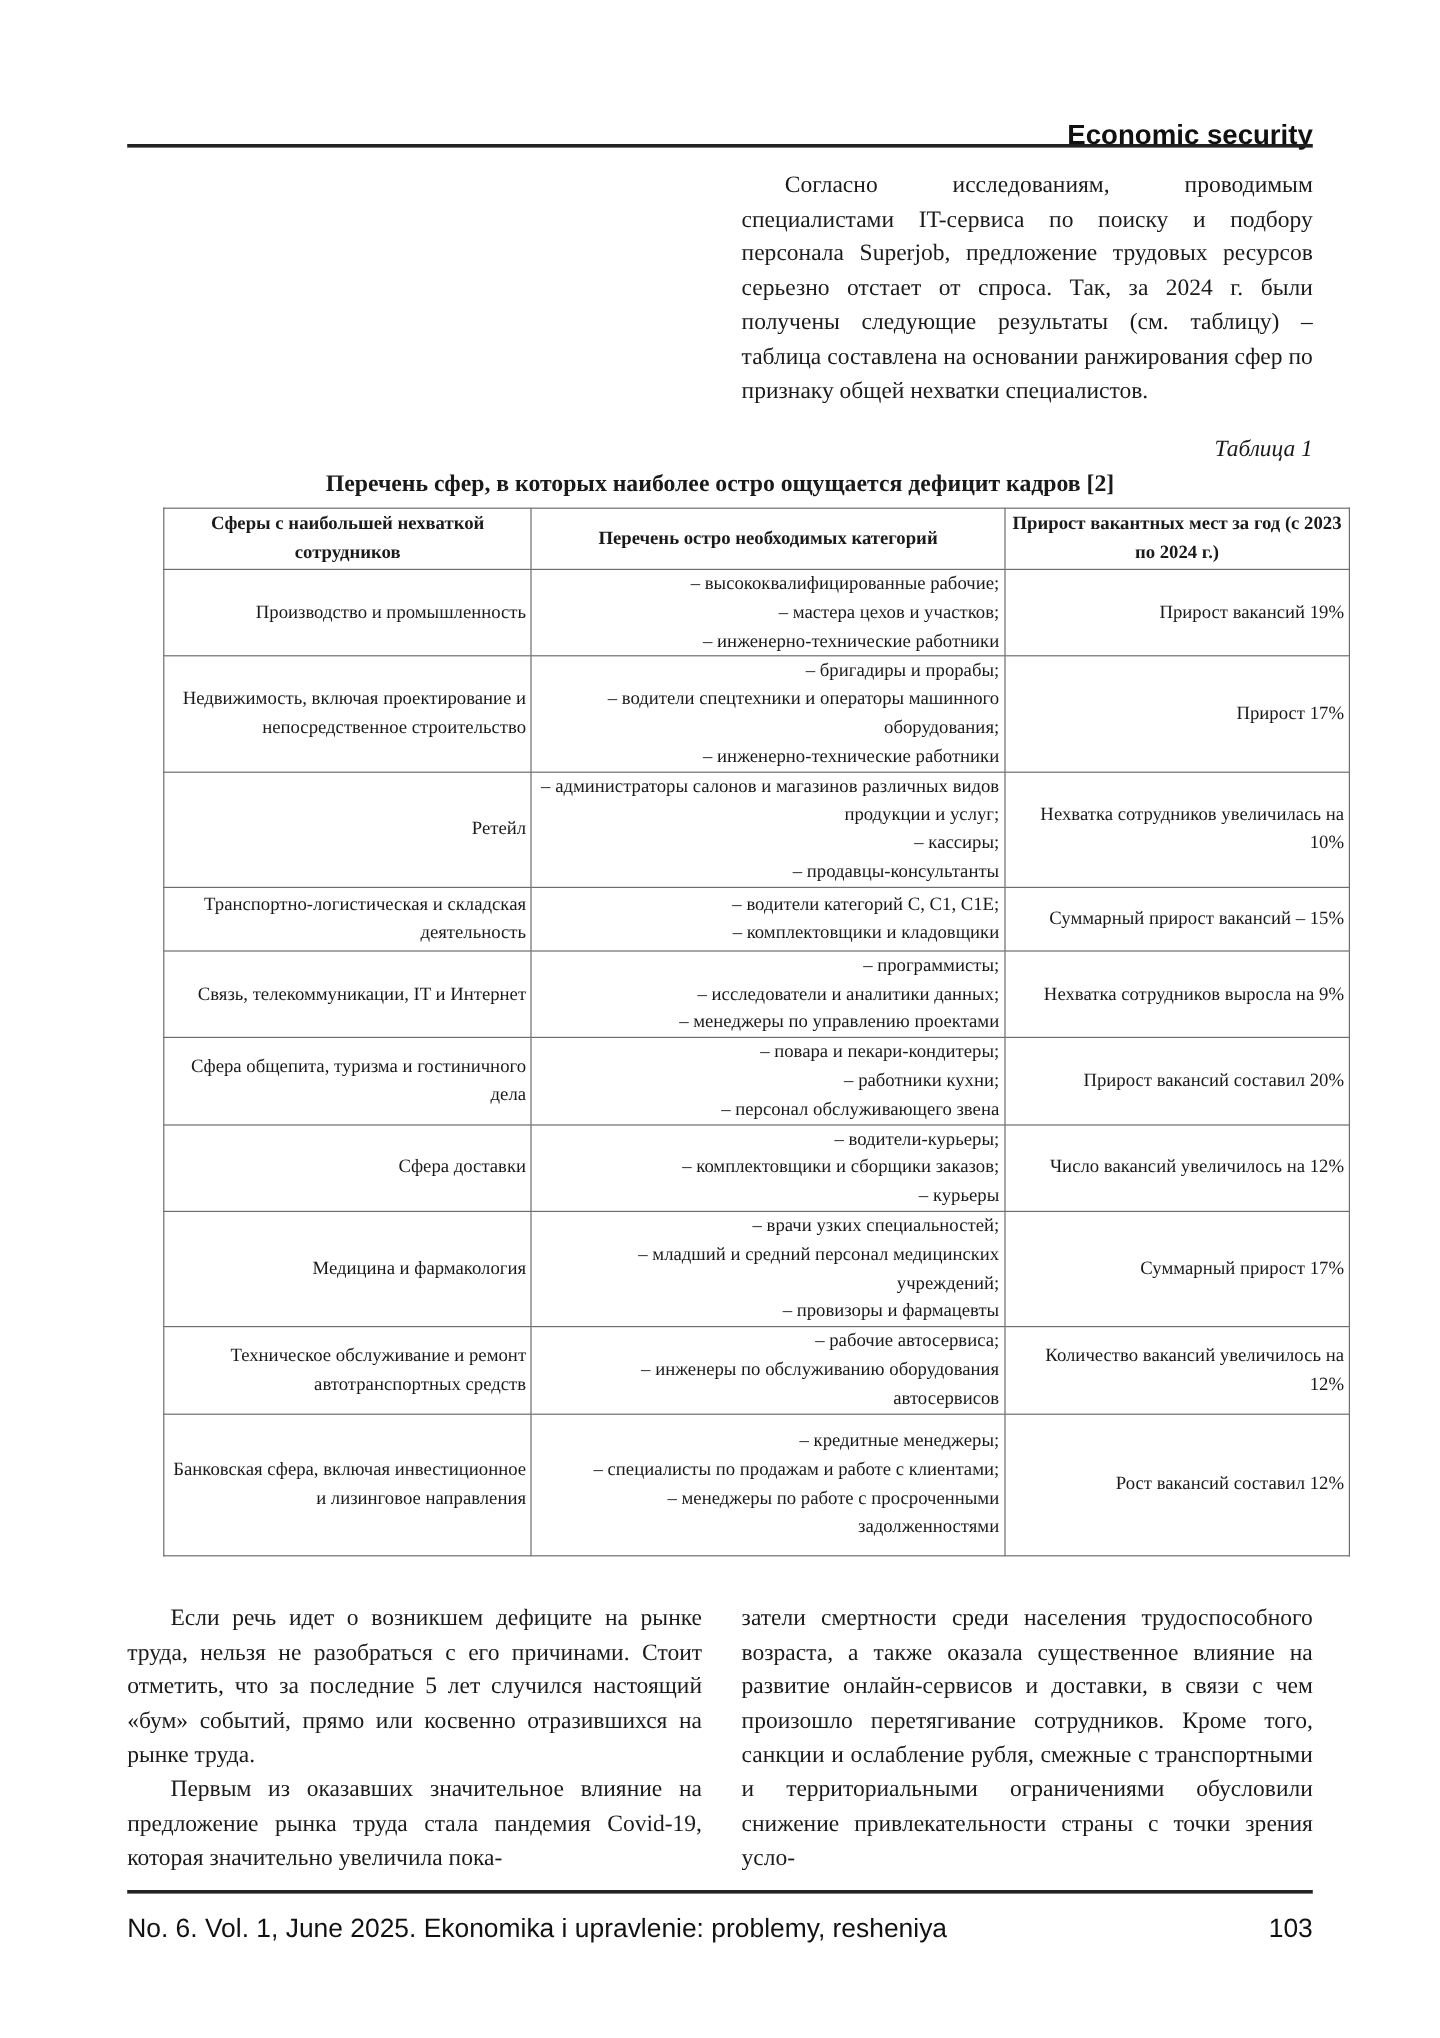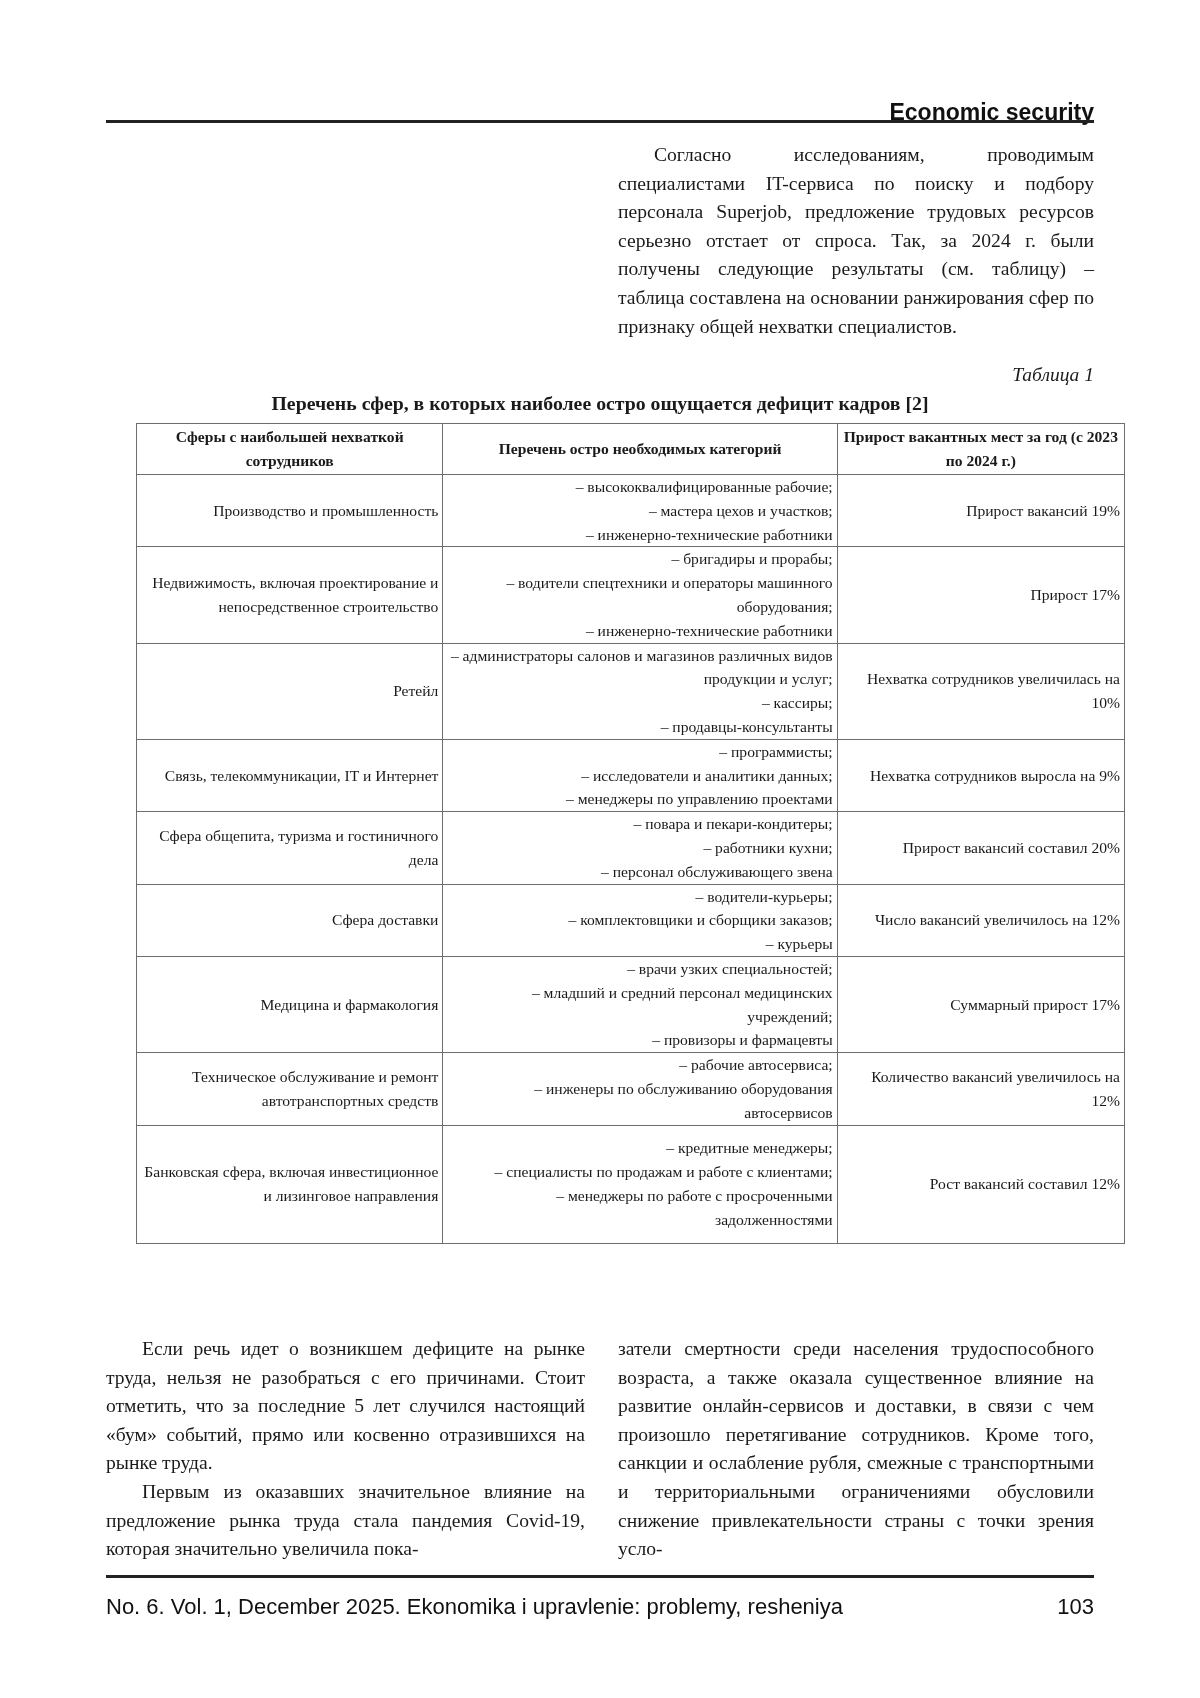--- a/index.html
+++ b/index.html
@@ -94,20 +94,28 @@
     </tr>
     <tr style="height:95px">
       <td>Ретейл</td>
       <td class="lines">
         <span>– администраторы салонов и магазинов различных видов продукции и услуг;</span>
         <span>– кассиры;</span>
         <span>– продавцы-консультанты</span>
       </td>
       <td>Нехватка сотрудников увеличилась на 10%</td>
     </tr>
+    <tr style="height:53px">
+      <td>Транспортно-логистическая и складская деятельность</td>
+      <td class="lines">
+        <span>– водители категорий C, C1, C1E;</span>
+        <span>– комплектовщики и кладовщики</span>
+      </td>
+      <td>Суммарный прирост вакансий – 15%</td>
+    </tr>
     <tr style="height:71px">
       <td>Связь, телекоммуникации, IT и Интернет</td>
       <td class="lines">
         <span>– программисты;</span>
         <span>– исследователи и аналитики данных;</span>
         <span>– менеджеры по управлению проектами</span>
       </td>
       <td>Нехватка сотрудников выросла на 9%</td>
     </tr>
     <tr style="height:72px">
@@ -160,15 +168,15 @@
 <div class="col left bottom-cols">
   <p>Если речь идет о возникшем дефиците на рынке труда, нельзя не разобраться с его причинами. Стоит отметить, что за последние 5 лет случился настоящий «бум» событий, прямо или косвенно отразившихся на рынке труда.</p>
   <p>Первым из оказавших значительное влияние на предложение рынка труда стала пандемия Covid-19, которая значительно увеличила пока-</p>
 </div>
 <div class="col right bottom-cols">
   <p style="text-indent:0">затели смертности среди населения трудоспособного возраста, а также оказала существенное влияние на развитие онлайн-сервисов и доставки, в связи с чем произошло перетягивание сотрудников. Кроме того, санкции и ослабление рубля, смежные с транспортными и территориальными ограничениями обусловили снижение привлекательности страны с точки зрения усло-</p>
 </div>
 
 <div class="rule bottom"></div>
 <div class="footer">
-  <span>No. 6. Vol. 1, December 2025. Ekonomika i upravlenie: problemy, resheniya</span>
+  <span>No. 6. Vol. 1, June 2025. Ekonomika i upravlenie: problemy, resheniya</span>
   <span class="page-no">103</span>
 </div>
 
 </body></html>

